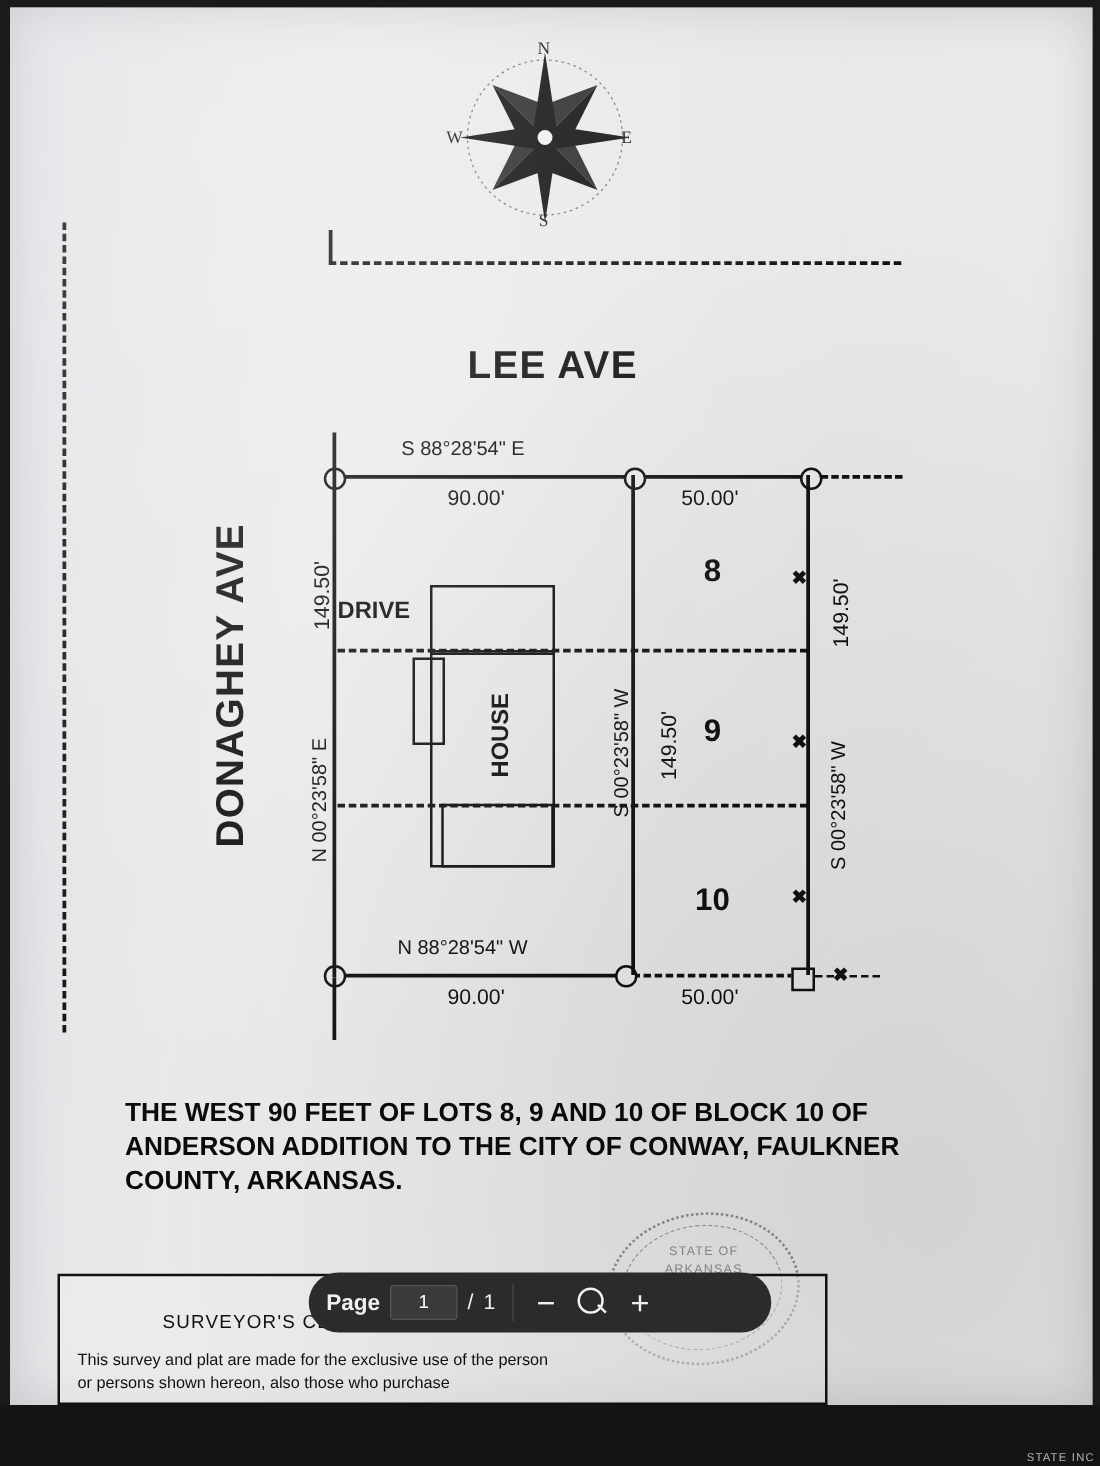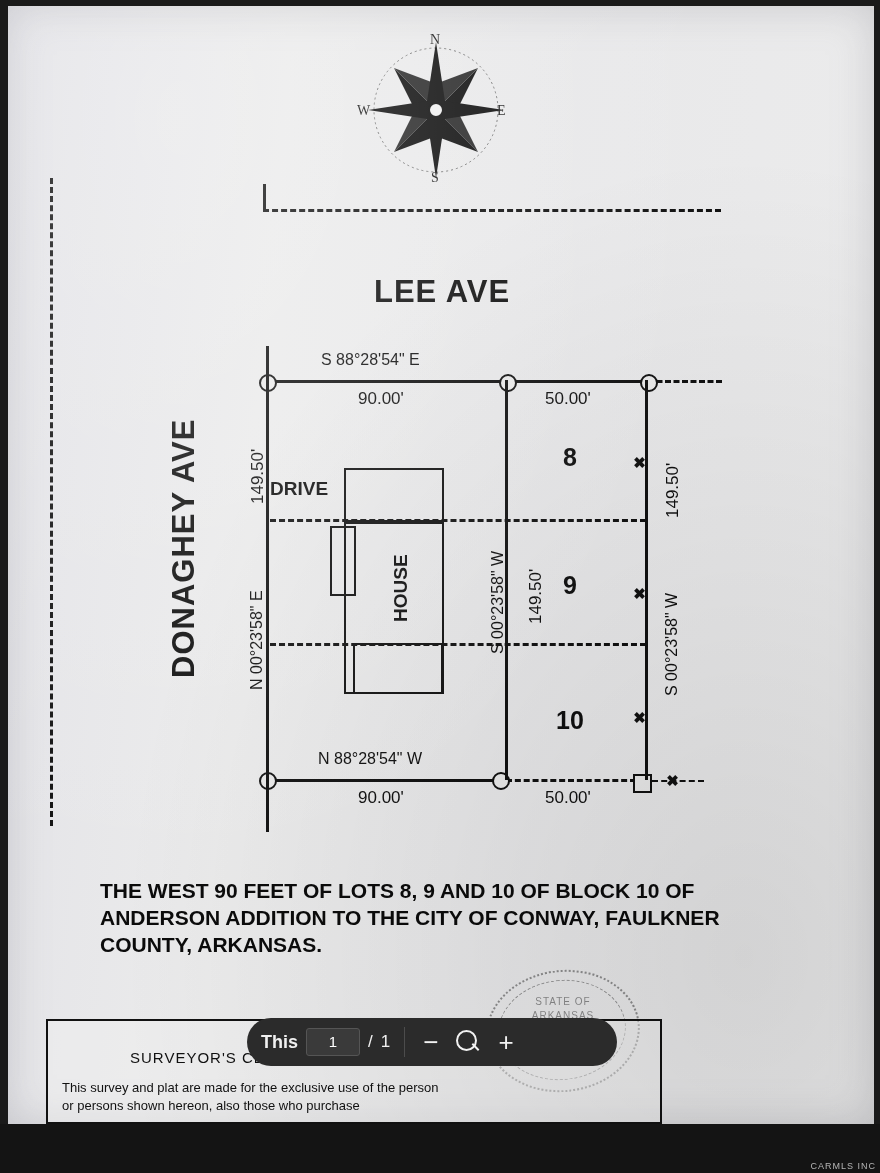--- a/index.html
+++ b/index.html
@@ -420,25 +420,25 @@
     </div>
 
     <div class="surveyor-box">
       <div class="sv-title">SURVEYOR'S      CERTIFICATION</div>
       <div class="sv-body">This survey and plat are made for the exclusive use of the person or persons shown hereon, also those who purchase</div>
     </div>
 
   </div>
 
   <div class="bottom-strip"></div>
-  <div class="corner-watermark">CARMLS INC</div>
+  <div class="corner-watermark">STATE INC</div>
 
   <div class="pdf-toolbar">
     <div class="page-group">
-      <span class="page-label">This</span>
+      <span class="page-label">Page</span>
       <span class="page-input">1</span>
       <span class="page-sep">/</span>
       <span class="page-total">1</span>
     </div>
     <div class="pdf-sep"></div>
     <div class="zoom-group">
       <span class="zoom-btn">−</span>
       <span class="mag">
         <span class="lens"></span>
         <span class="handle"></span>

